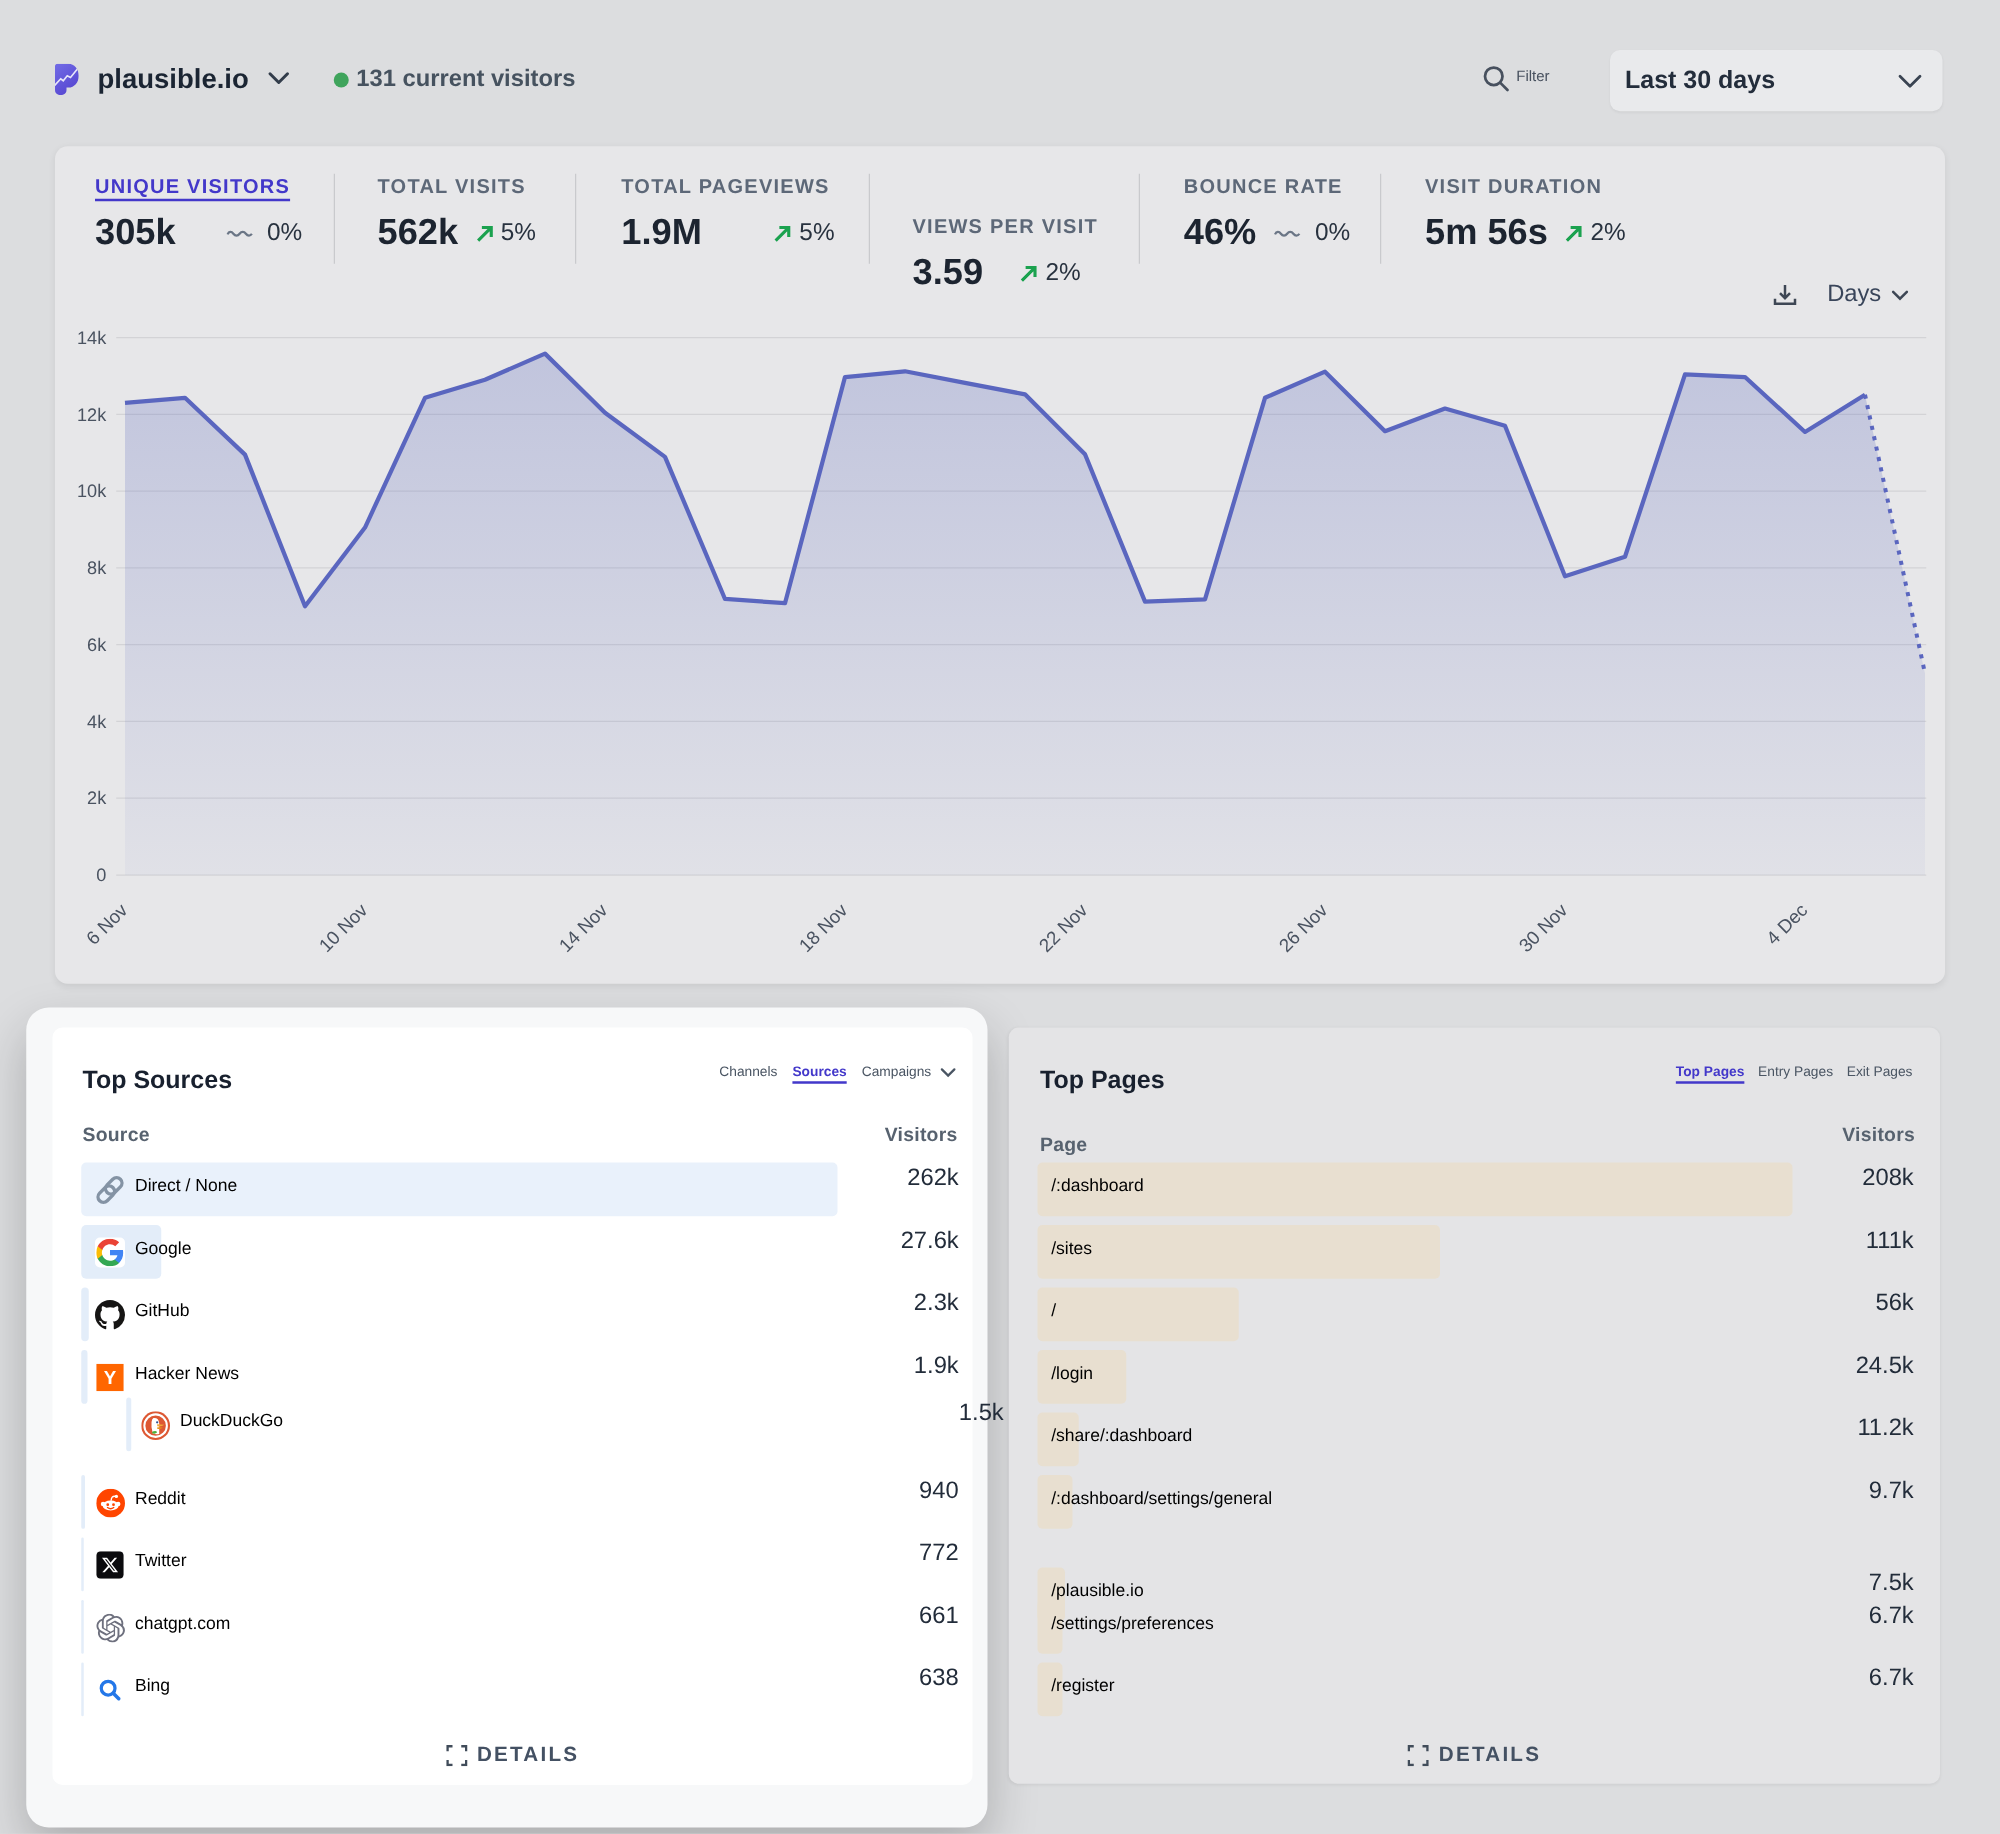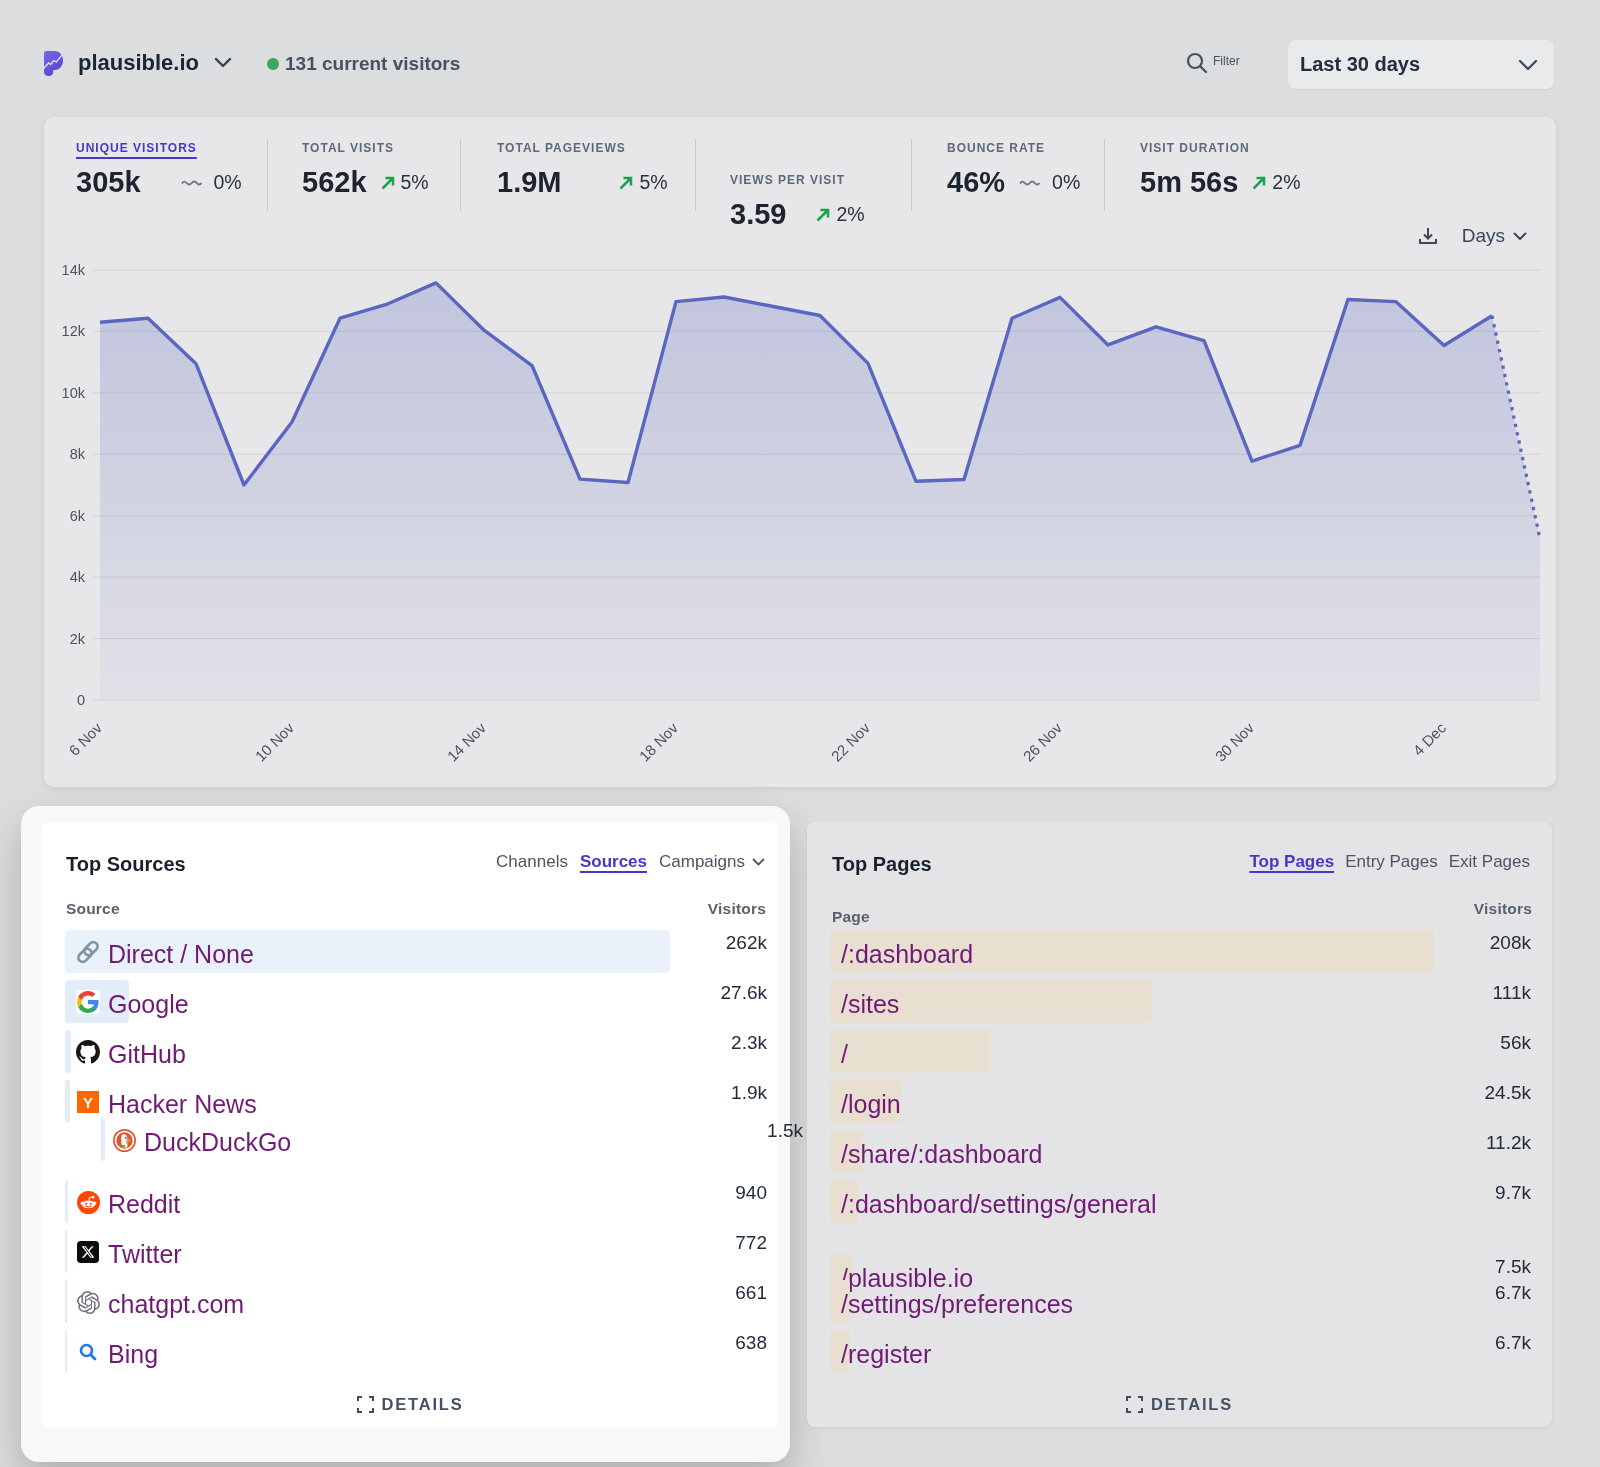--- a/index.html
+++ b/index.html
@@ -15,43 +15,43 @@
   #cur-vis { left:285px; top:53px; font-size:19px; font-weight:700; color:#46525f; }
   #filter { left:1186px; top:52px; }
   #filter-txt { left:1213px; top:54px; font-size:12px; color:#47505e; }
   #range-btn { left:1288px; top:40px; width:266px; height:49px; background:#e9eaec; border-radius:8px; box-shadow:0 1px 2px rgba(0,0,0,0.05); }
   #range-txt { left:1300px; top:53px; font-size:20px; font-weight:600; color:#232d3b; }
 
   
   #panel { left:44px; top:117px; width:1512px; height:670px; background:#e7e7e9; border-radius:10px; box-shadow:0 2px 6px rgba(0,0,0,0.08); }
   .sep { position:absolute; top:22px; width:1px; height:72px; background:#c9cacd; }
   .stat { position:absolute; top:24px; }
-  .stat .lbl { font-size:12px; font-weight:700; color:#5d6878; letter-spacing:1px; white-space:nowrap; }
+  .stat .lbl { font-size:16px; font-weight:700; color:#5d6878; letter-spacing:1px; white-space:nowrap; }
   .stat .lbl.active { color:#4338ca; text-decoration:underline; text-underline-offset:5px; text-decoration-thickness:2px; }
   .stat .val-row { display:flex; align-items:center; margin-top:11px; }
   .stat .val { font-size:29px; font-weight:700; color:#1c2430; white-space:nowrap; }
   .stat .chg { display:flex; align-items:center; font-size:19.5px; color:#28323f; margin-left:14px; }
   .stat .chg svg { margin-right:6px; }
 
   #days-ctl { right:29px; top:108px; display:flex; align-items:center; color:#39455a; font-size:19px; }
 
   
   #halo { left:21px; top:806px; width:769px; height:656px; background:#f7f8f9; border-radius:18px; box-shadow:0 18px 40px rgba(0,0,0,0.22); }
   #src-card { left:42px; top:822px; width:736px; height:606px; background:#ffffff; border-radius:8px; }
   #pages-card { left:807px; top:822px; width:745px; height:605px; background:#e4e4e6; border-radius:8px; box-shadow:0 1px 3px rgba(0,0,0,0.07); }
 
   .card-title { font-size:20px; font-weight:700; color:#18202e; }
-  .tabs { position:absolute; font-size:17px; top:30px; color:#4a5563; display:flex; align-items:center; }
+  .tabs { position:absolute; font-size:11px; top:30px; color:#4a5563; display:flex; align-items:center; }
   .tabs span { margin-left:12px; }
   .tabs .active { color:#4338ca; font-weight:700; text-decoration:underline; text-underline-offset:4px; text-decoration-thickness:2px; }
   .colhead { position:absolute; font-size:15.5px; font-weight:700; color:#57626f; letter-spacing:0.2px; }
 
   .row { position:absolute; height:43px; }
   .rowbar { position:absolute; left:0; top:0; height:43px; border-radius:4px; }
-  .rowlabel { position:absolute; top:10px; font-size:25px; color:#701a75; white-space:nowrap; }
+  .rowlabel { position:absolute; top:10px; font-size:14px; color:#000000; white-space:nowrap; }
   .rowval { position:absolute; font-size:19px; color:#222c3a; font-weight:500; text-align:right; width:90px; }
 
   .details { position:absolute; display:flex; align-items:center; font-size:16.5px; font-weight:700; letter-spacing:1.8px; color:#445163; }
   .details svg { margin-right:8px; }
 </style>
 </head>
 <body>
 
 <svg id="hdr-logo" class="abs" width="19" height="25" viewBox="0 0 19 25">
   <defs>

